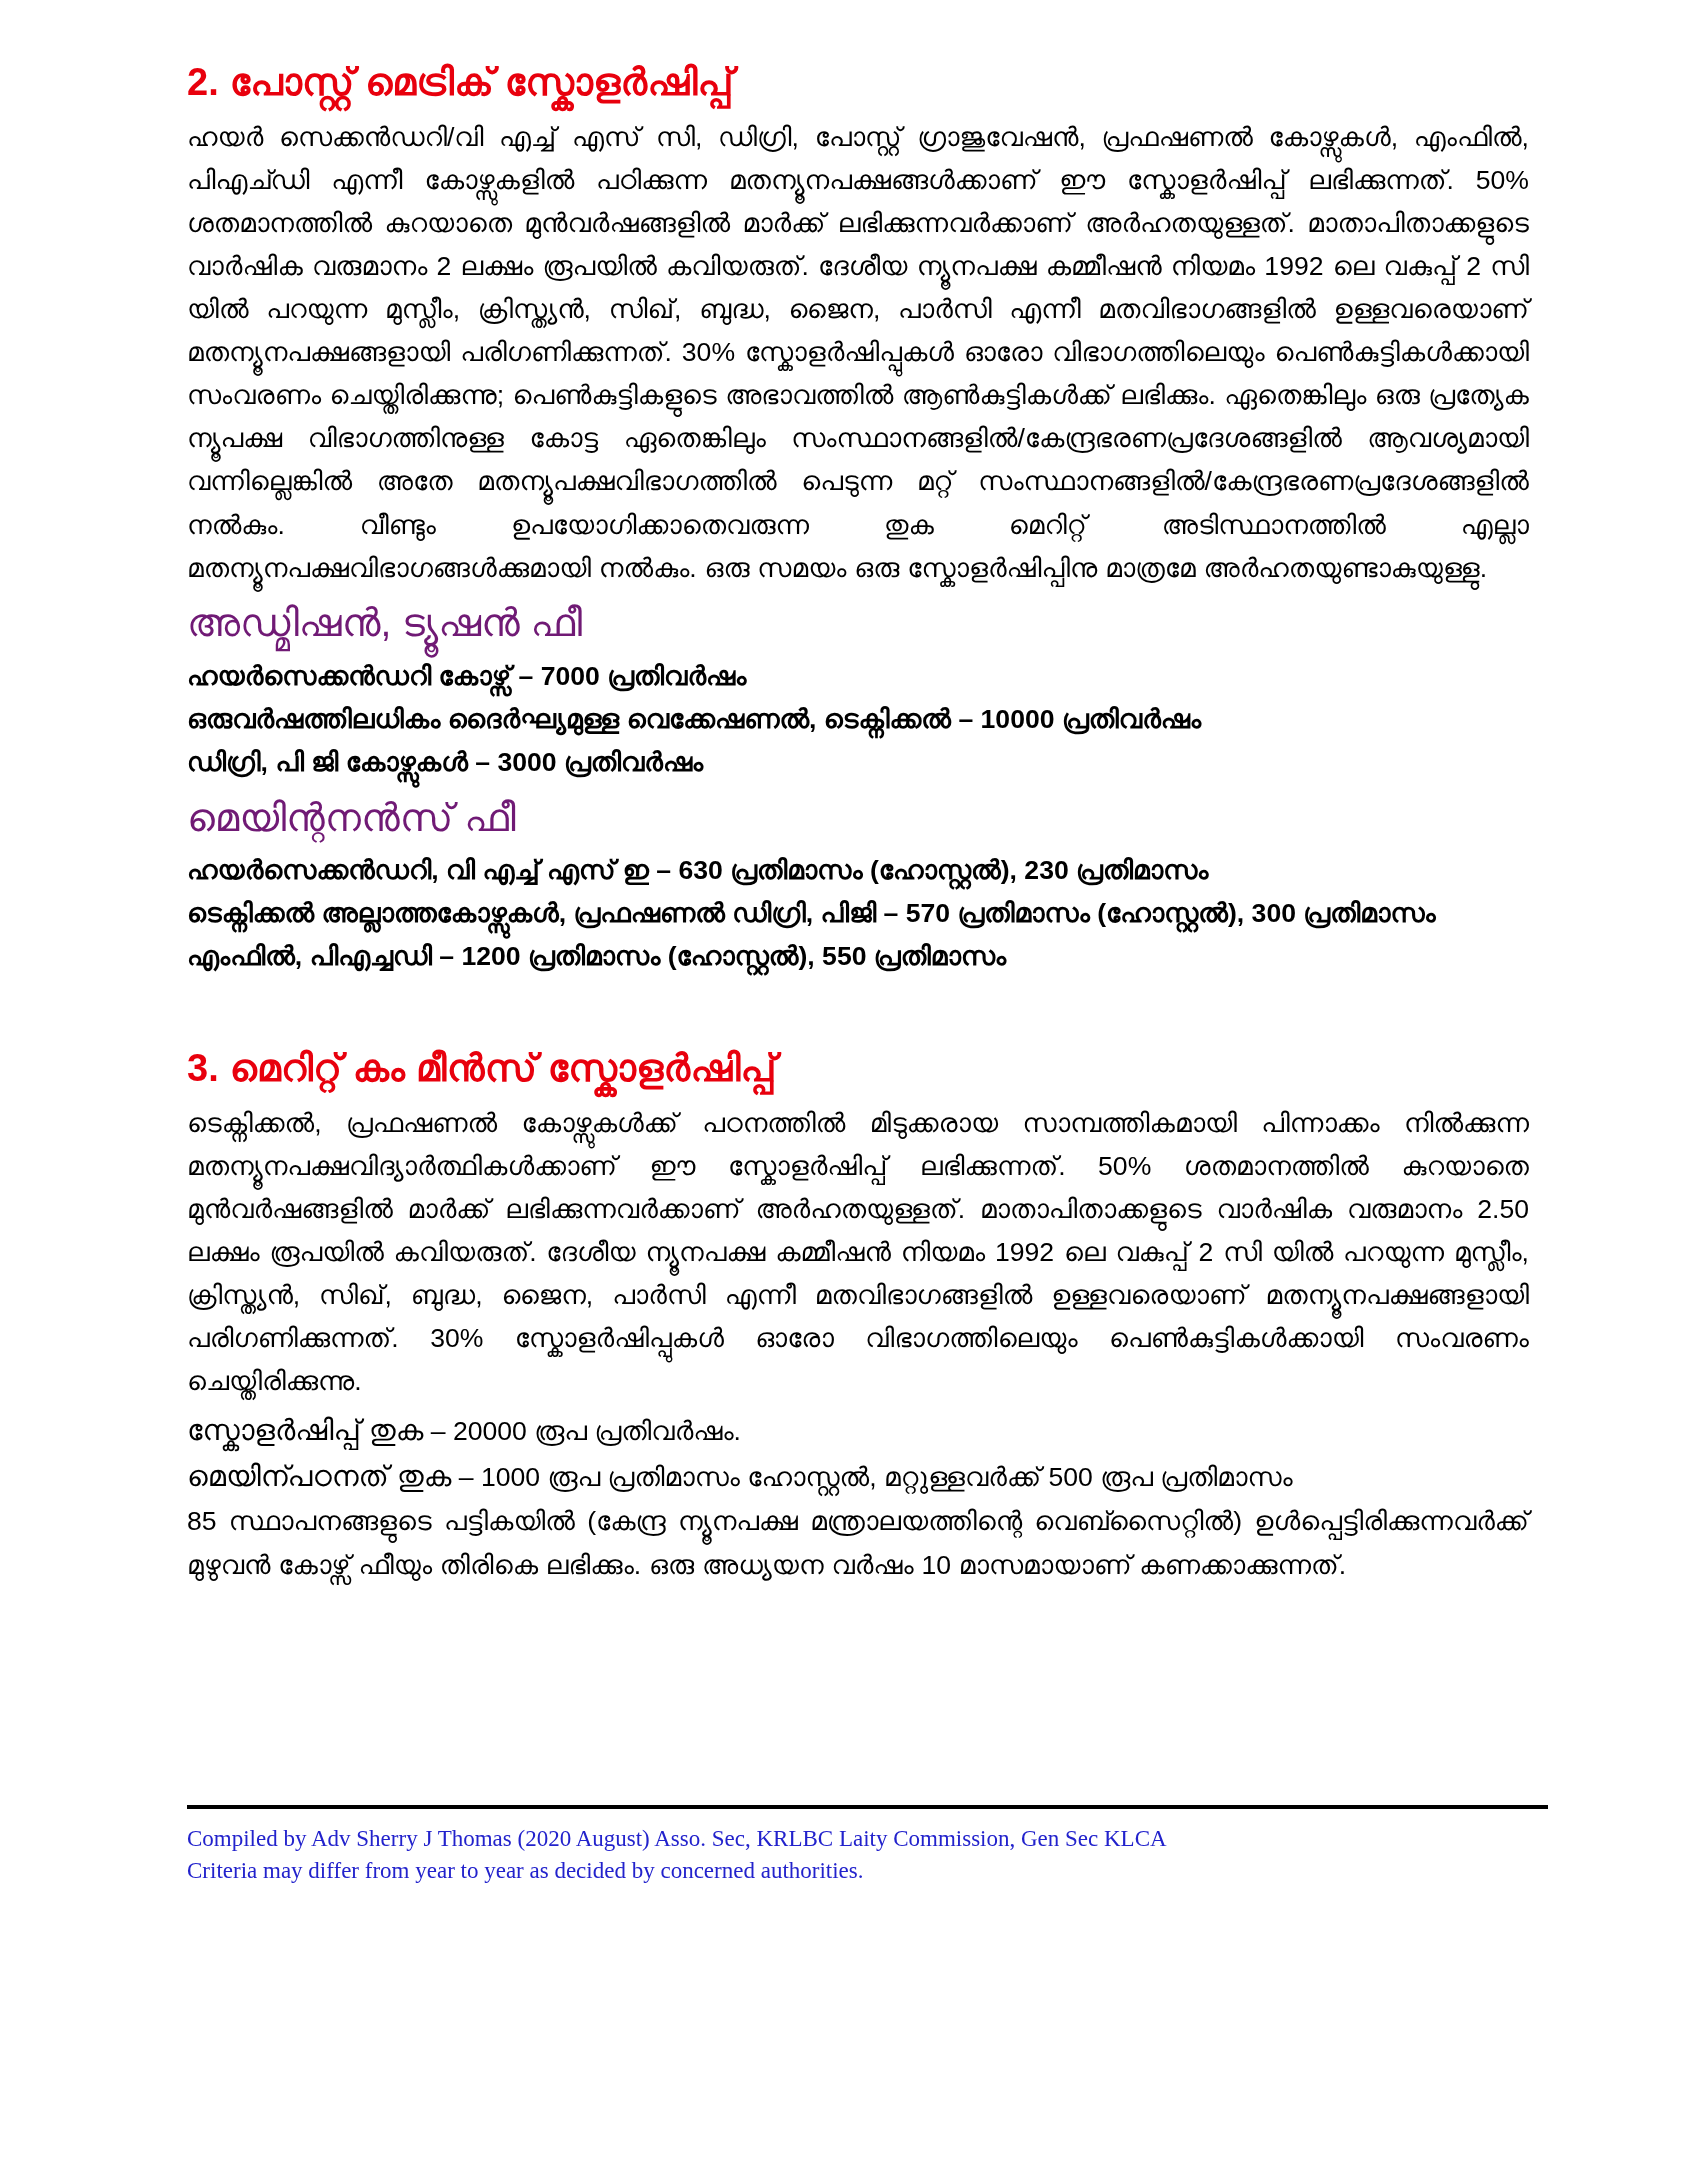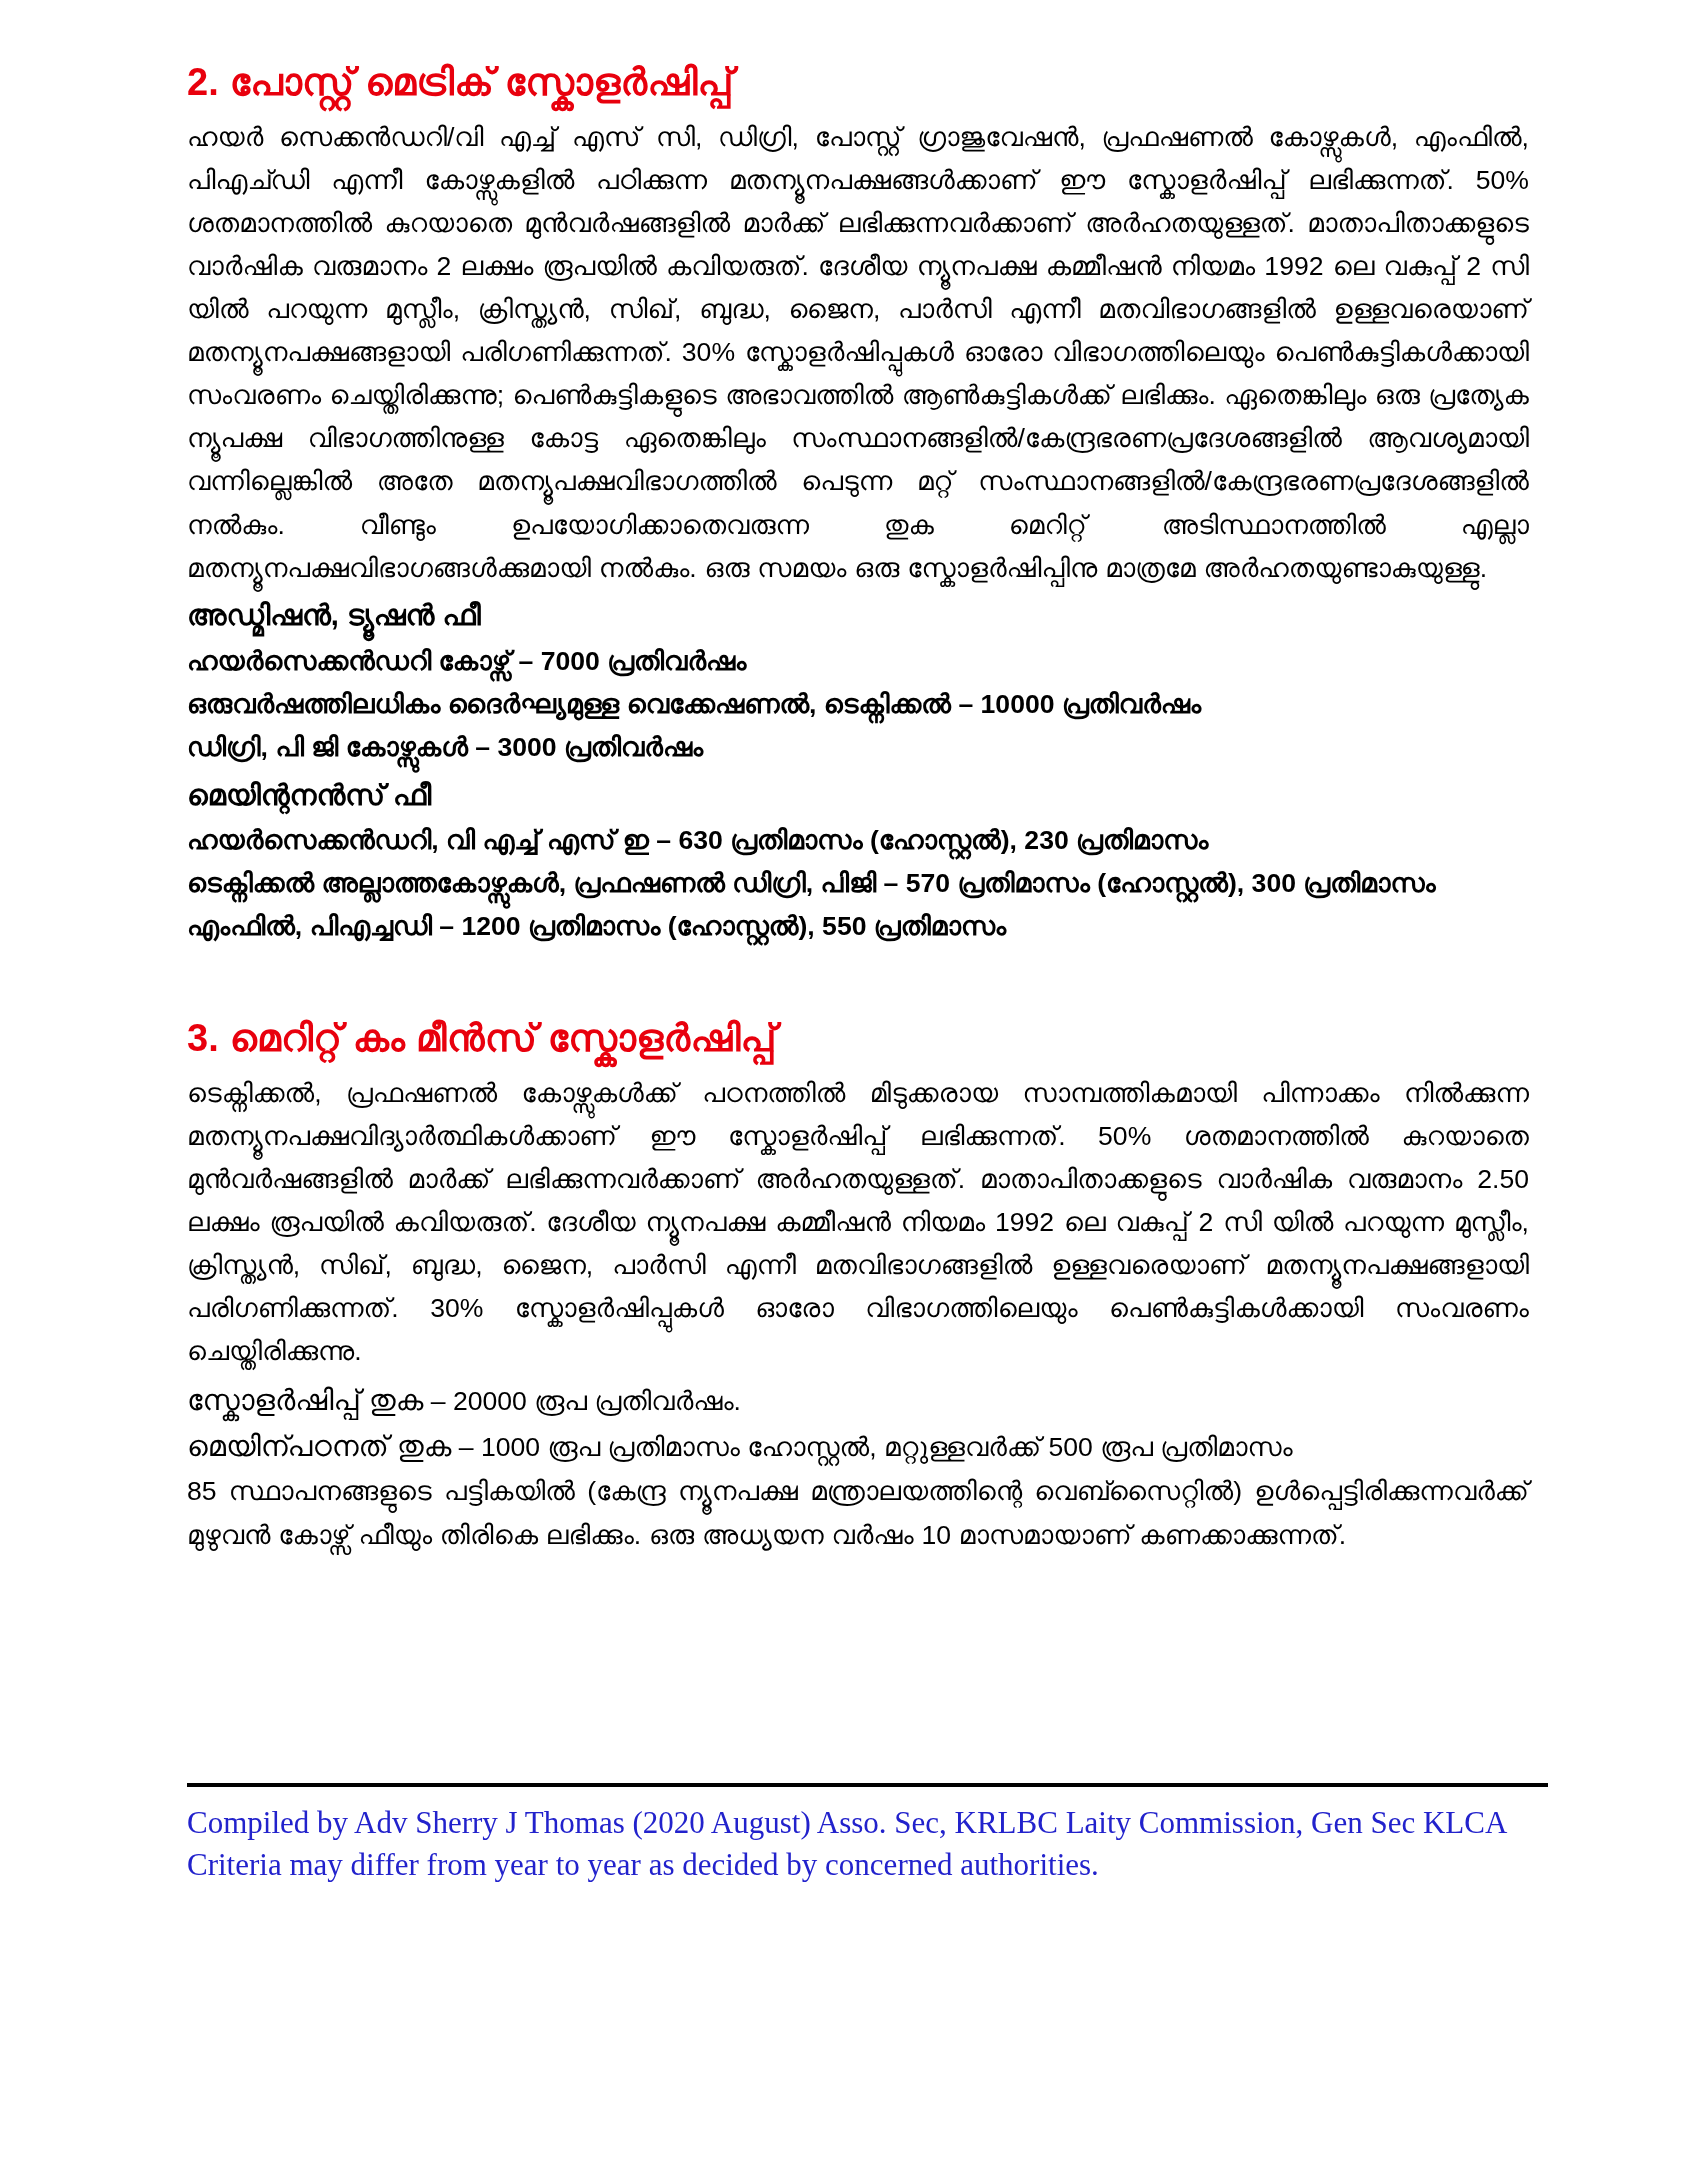--- a/index.html
+++ b/index.html
@@ -43,23 +43,23 @@
     font-size: 26.6px;
     line-height: 1.62;
     text-align: justify;
     text-justify: inter-word;
     margin: 0 0 3.2px 0;
     word-spacing: 0.4px;
   }
 
   
   .sub-heading {
-    color: #000000;
-    font-weight: bold;
-    font-size: 29px;
+    color: #701a75;
+    font-weight: normal;
+    font-size: 39px;
     line-height: 1.5;
     margin: 4.8px 0 1.6px 0;
   }
 
   
   .plain-line {
     color: #000000;
     font-size: 26.6px;
     line-height: 1.62;
     margin: 0;
@@ -98,21 +98,21 @@
   }
   .footer-rule {
     border: 0;
     border-top: 4px solid #000000;
     margin: 0 0 14.3px 0;
     width: 100%;
   }
   .footer-text {
     color: #2222cc;
     font-family: "Liberation Serif", serif;
-    font-size: 31px;
+    font-size: 23px;
     line-height: 1.36;
     margin: 0;
     white-space: nowrap;
   }
 </style>
 </head>
 <body>
 
 <div class="page">
   <div class="content">

